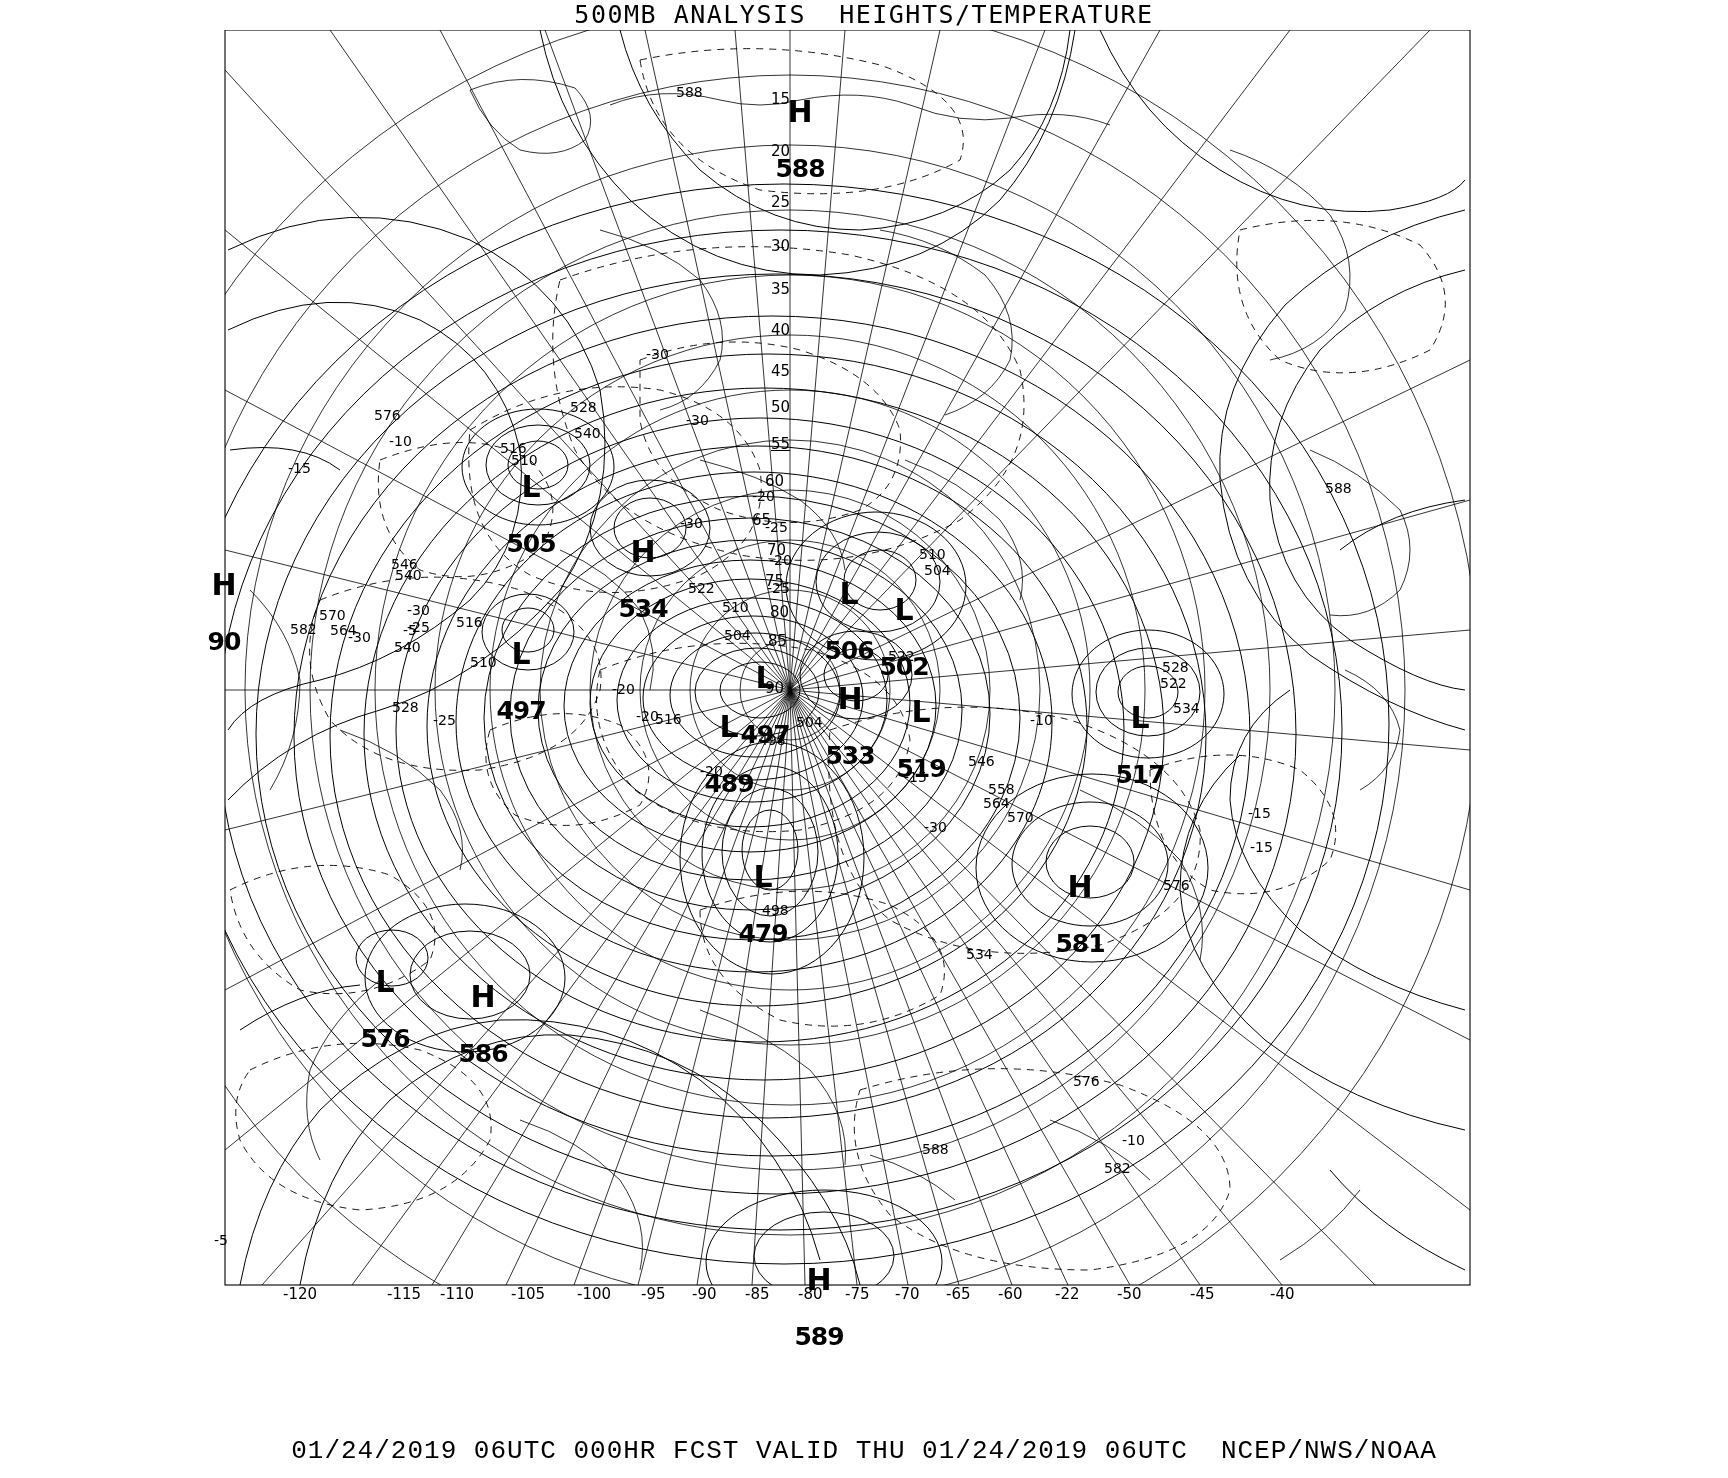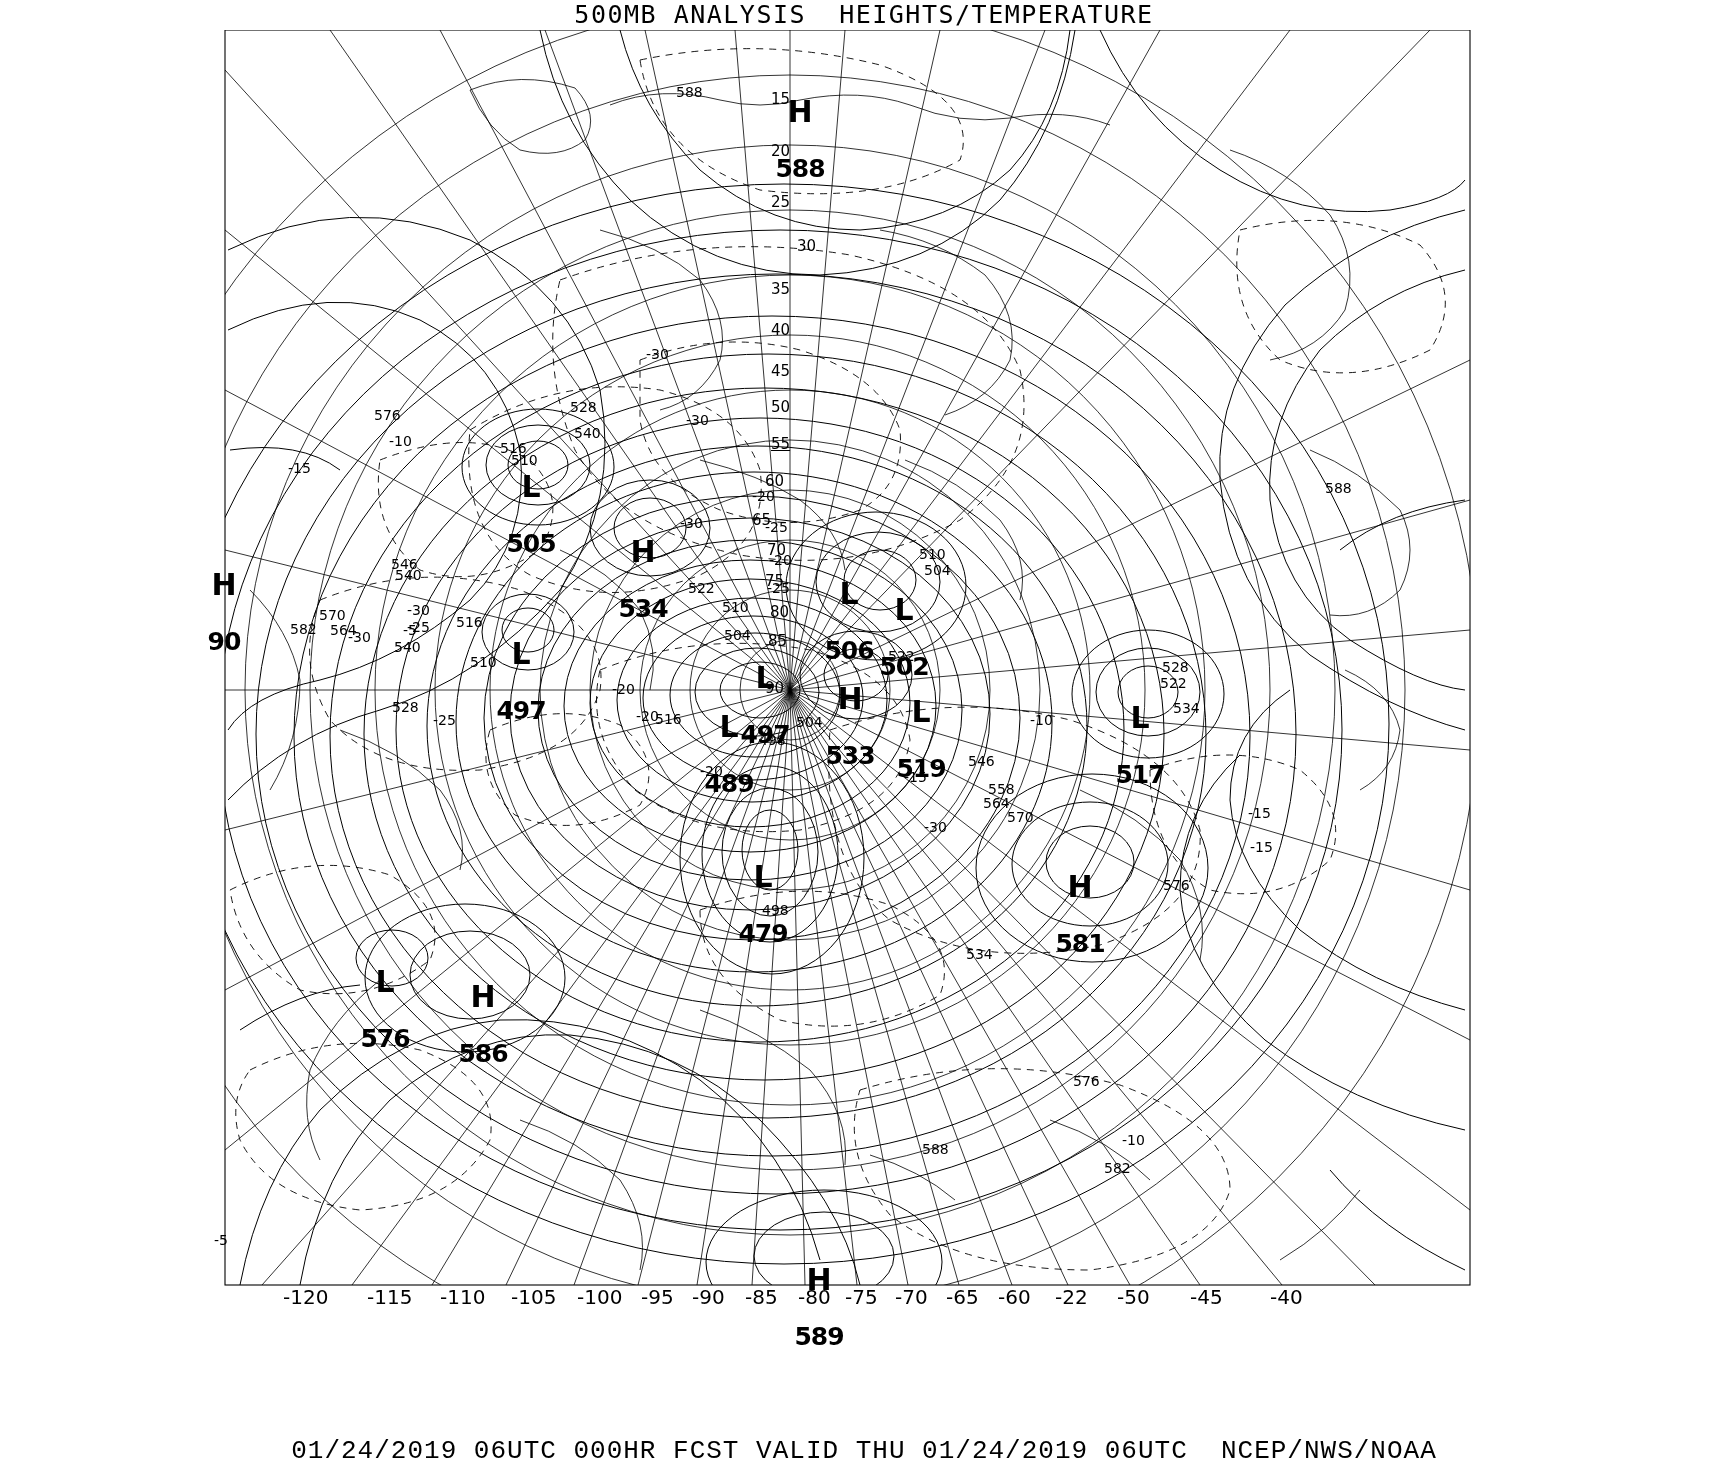--- a/index.html
+++ b/index.html
@@ -74,21 +74,21 @@
   }
   .lat-label, .lon-label, .contour-label, .temp-label {
     position: absolute;
     font-family: "DejaVu Sans", sans-serif;
     white-space: pre;
   }
   .lat-label {
     font-size: 15px;
   }
   .lon-label {
-    font-size: 20px;
+    font-size: 15px;
   }
   .contour-label {
     font-size: 14px;
   }
   .temp-label {
     font-size: 14px;
   }
 </style>
 </head>
 <body>
@@ -357,36 +357,36 @@
       <span class="hl-value">586</span>
     </div>
     <div class="hl-marker" style="left:789px; top:1206px; width:60px;">
       <span class="hl-letter">H</span>
       <span class="hl-value">589</span>
     </div>
 
     <div class="lat-label" style="left:771px; top:60px;">15</div>
     <div class="lat-label" style="left:771px; top:112px;">20</div>
     <div class="lat-label" style="left:771px; top:163px;">25</div>
-    <div class="lat-label" style="left:771px; top:207px;margin-left:26px;">30</div>
+    <div class="lat-label" style="left:771px; top:207px;">30</div>
     <div class="lat-label" style="left:771px; top:250px;">35</div>
     <div class="lat-label" style="left:771px; top:291px;">40</div>
     <div class="lat-label" style="left:771px; top:332px;">45</div>
     <div class="lat-label" style="left:771px; top:368px;">50</div>
     <div class="lat-label" style="left:771px; top:405px;text-decoration:underline;">55</div>
     <div class="lat-label" style="left:765px; top:442px;">60</div>
     <div class="lat-label" style="left:752px; top:481px;">65</div>
     <div class="lat-label" style="left:767px; top:511px;">70</div>
     <div class="lat-label" style="left:765px; top:542px;">75</div>
     <div class="lat-label" style="left:770px; top:573px;">80</div>
     <div class="lat-label" style="left:768px; top:602px;">85</div>
     <div class="lat-label" style="left:765px; top:649px;">90</div>
 
     <div class="lon-label" style="left:283px; top:1255px;">-120</div>
-    <div class="lon-label" style="left:367px; top:1255px;">-115</div>
+    <div class="lon-label" style="left:387px; top:1255px;">-115</div>
     <div class="lon-label" style="left:440px; top:1255px;">-110</div>
     <div class="lon-label" style="left:511px; top:1255px;">-105</div>
     <div class="lon-label" style="left:577px; top:1255px;">-100</div>
     <div class="lon-label" style="left:641px; top:1255px;">-95</div>
     <div class="lon-label" style="left:692px; top:1255px;">-90</div>
     <div class="lon-label" style="left:745px; top:1255px;">-85</div>
     <div class="lon-label" style="left:798px; top:1255px;">-80</div>
     <div class="lon-label" style="left:845px; top:1255px;">-75</div>
     <div class="lon-label" style="left:895px; top:1255px;">-70</div>
     <div class="lon-label" style="left:946px; top:1255px;">-65</div>

